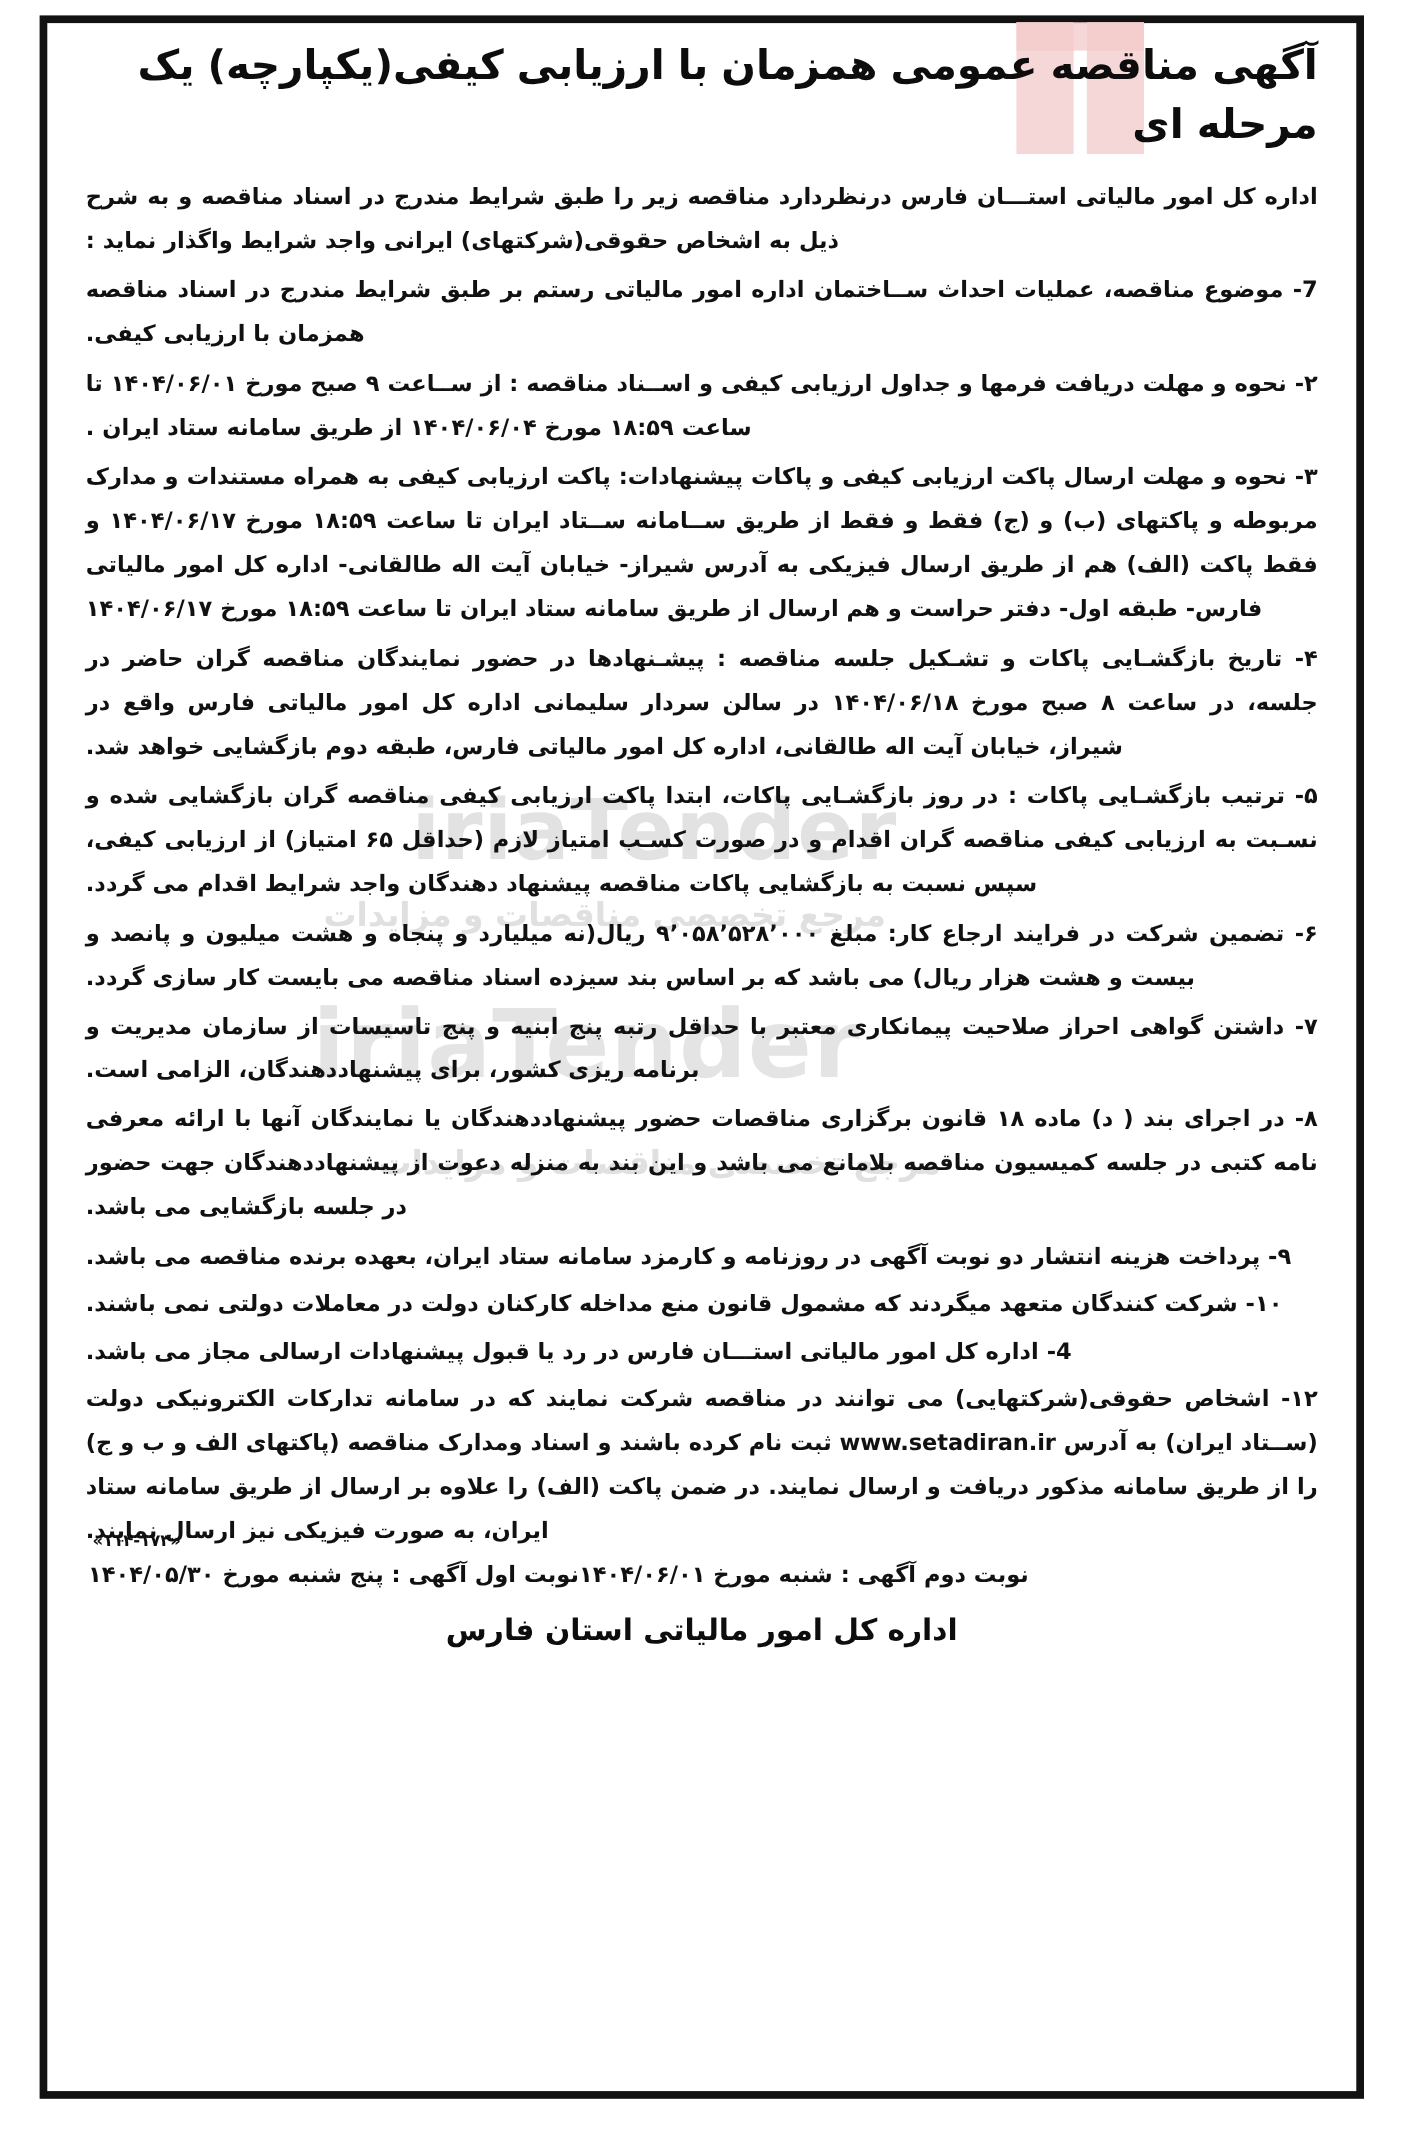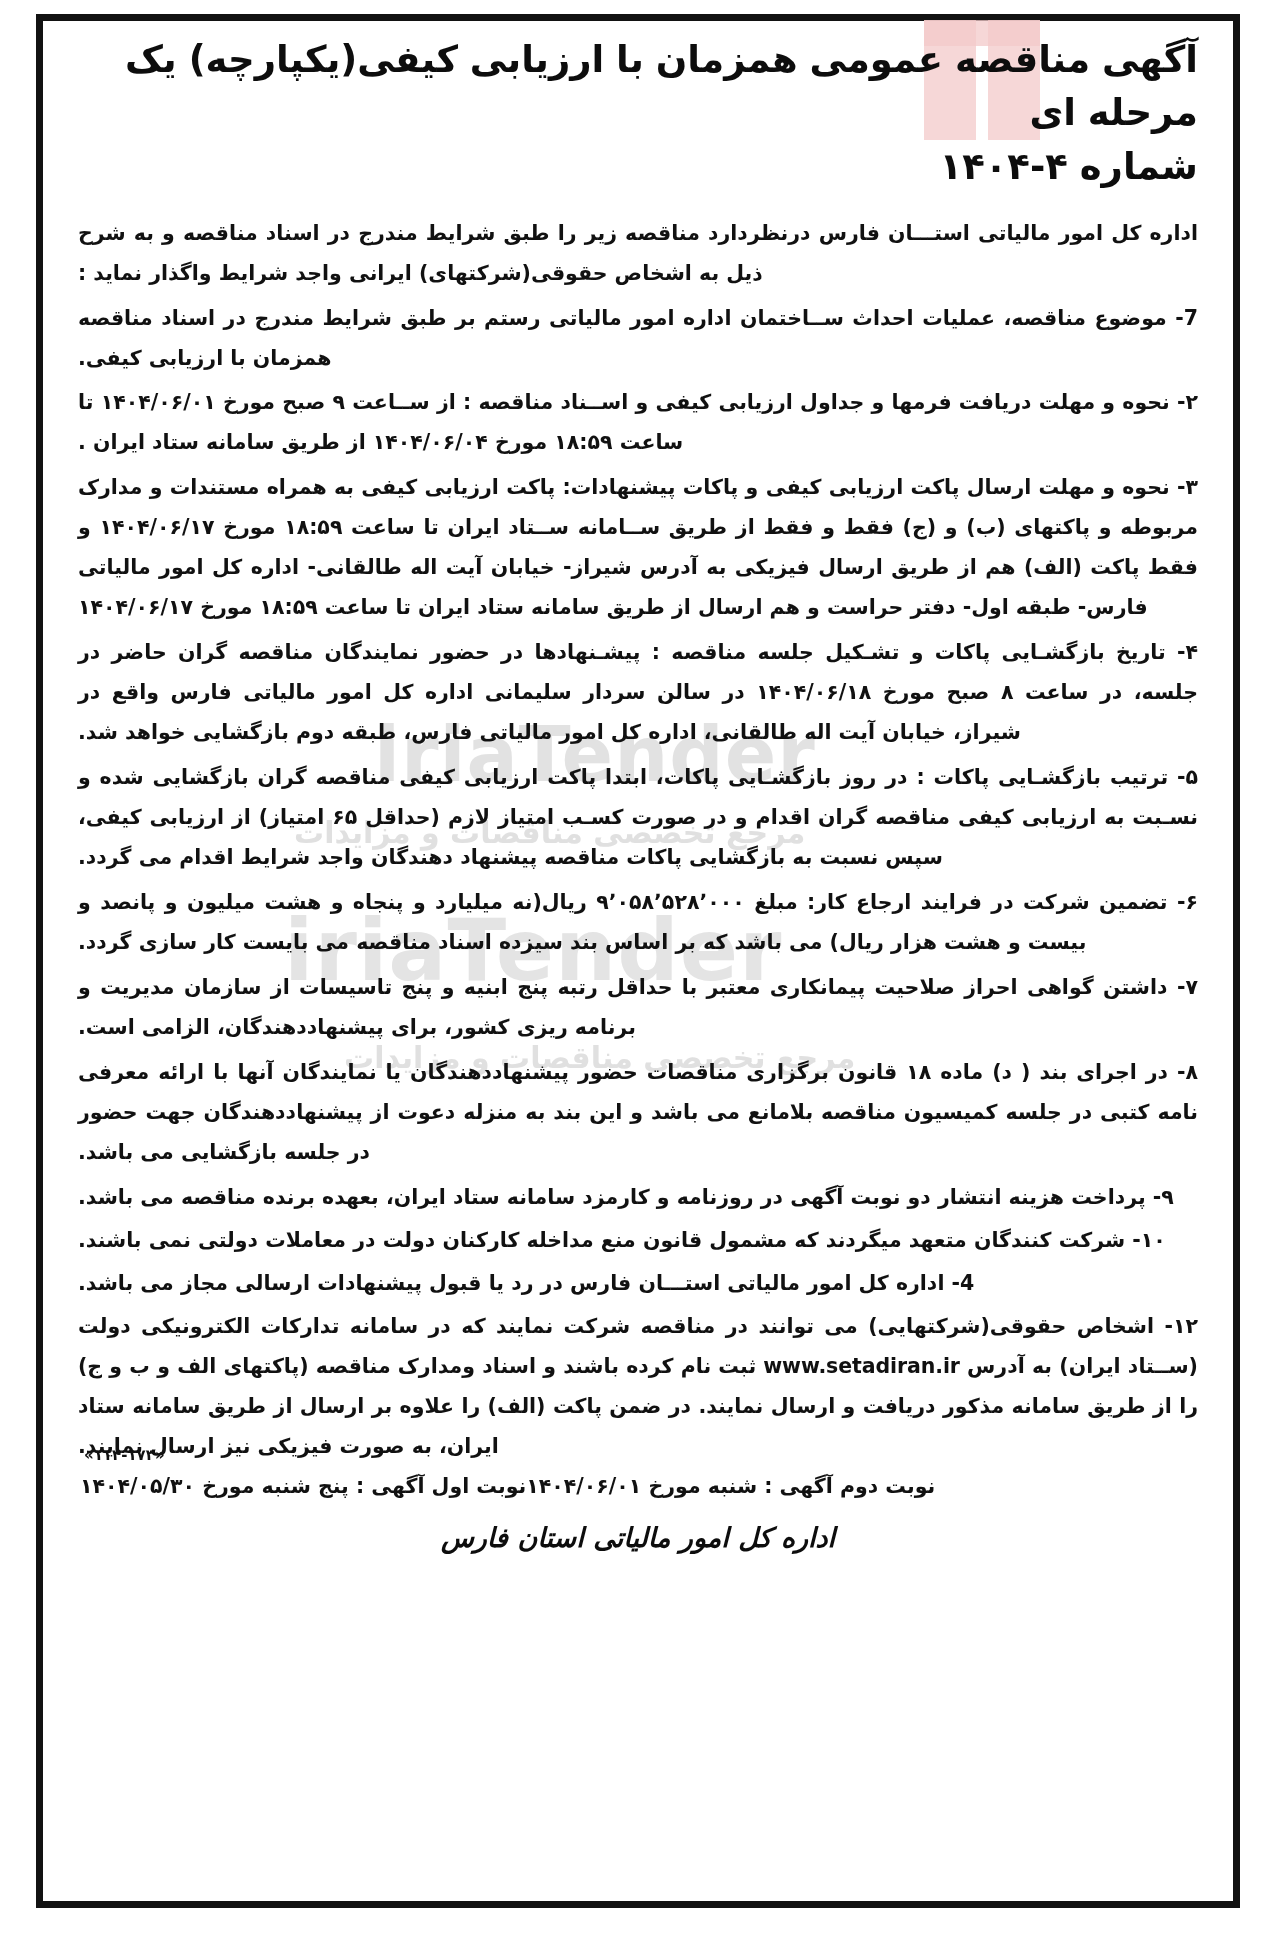--- a/index.html
+++ b/index.html
@@ -173,21 +173,20 @@
     direction: rtl;
   }
 
   .signature {
     text-align: center;
     font-size: 27px;
     font-weight: bold;
     color: #0d0d0d;
     margin-top: 24px;
     letter-spacing: -0.2px;
-    font-style: italic;
   }
 </style>
 </head>
 <body>
 
 <div class="page">
 
   <div class="frame"></div>
 
   <div class="inner">
@@ -198,21 +197,20 @@
 
     <div class="wm wm-text wm-brand">iriaTender</div>
     <div class="wm wm-text wm-brand2">iriaTender</div>
     <div class="wm wm-text wm-fa">مرجع تخصصی مناقصات و مزایدات</div>
     <div class="wm wm-text wm-fa2">مرجع تخصصی مناقصات و مزایدات</div>
 
     <div class="content">
 
       <div class="title-block">
         <div class="title-line">آگهی مناقصه عمومی همزمان با ارزیابی کیفی(یکپارچه) یک مرحله ای</div>
-        <div class="title-line second">شماره ۴-۱۴۰۴</div>
       </div>
 
       <p class="para intro">اداره کل امور مالیاتی استـــان فارس درنظردارد مناقصه زیر را طبق شرایط مندرج در اسناد مناقصه و به شرح ذیل به اشخاص حقوقی(شرکتهای) ایرانی واجد شرایط واگذار نماید :</p>
 
       <p class="para">7- موضوع مناقصه، عملیات احداث ســاختمان اداره امور مالیاتی رستم بر طبق شرایط مندرج در اسناد مناقصه همزمان با ارزیابی کیفی.</p>
       <p class="para">۲- نحوه و مهلت دریافت فرمها و جداول ارزیابی کیفی و اســناد مناقصه : از ســاعت ۹ صبح مورخ ۱۴۰۴/۰۶/۰۱ تا ساعت ۱۸:۵۹ مورخ ۱۴۰۴/۰۶/۰۴ از طریق سامانه ستاد ایران .</p>
       <p class="para">۳- نحوه و مهلت ارسال پاکت ارزیابی کیفی و پاکات پیشنهادات: پاکت ارزیابی کیفی به همراه مستندات و مدارک مربوطه و پاکتهای (ب) و (ج) فقط و فقط از طریق ســامانه ســتاد ایران تا ساعت ۱۸:۵۹ مورخ ۱۴۰۴/۰۶/۱۷ و فقط پاکت (الف) هم از طریق ارسال فیزیکی به آدرس  شیراز- خیابان آیت اله طالقانی- اداره کل امور مالیاتی فارس- طبقه اول- دفتر حراست و هم ارسال از طریق سامانه ستاد ایران تا ساعت ۱۸:۵۹ مورخ ۱۴۰۴/۰۶/۱۷</p>
       <p class="para">۴- تاریخ بازگشـایی پاکات و تشـکیل جلسه مناقصه : پیشـنهادها در حضور نمایندگان مناقصه گران حاضر در جلسه، در ساعت ۸ صبح مورخ ۱۴۰۴/۰۶/۱۸ در سالن سردار سلیمانی اداره کل امور مالیاتی فارس واقع در شیراز، خیابان آیت اله طالقانی، اداره کل امور مالیاتی فارس، طبقه دوم بازگشایی خواهد شد.</p>
       <p class="para">۵- ترتیب بازگشـایی پاکات : در روز بازگشـایی پاکات، ابتدا پاکت ارزیابی کیفی مناقصه گران بازگشایی شده و نسـبت به ارزیابی کیفی مناقصه گران اقدام و در صورت کسـب امتیاز لازم (حداقل ۶۵ امتیاز) از ارزیابی کیفی، سپس نسبت به بازگشایی پاکات مناقصه پیشنهاد دهندگان واجد شرایط اقدام می گردد.</p>
       <p class="para">۶- تضمین شرکت در فرایند ارجاع کار: مبلغ ۹٬۰۵۸٬۵۲۸٬۰۰۰ ریال(نه میلیارد و پنجاه و هشت میلیون و پانصد و بیست و هشت هزار ریال) می باشد که بر اساس بند سیزده اسناد مناقصه می بایست کار سازی گردد.</p>

